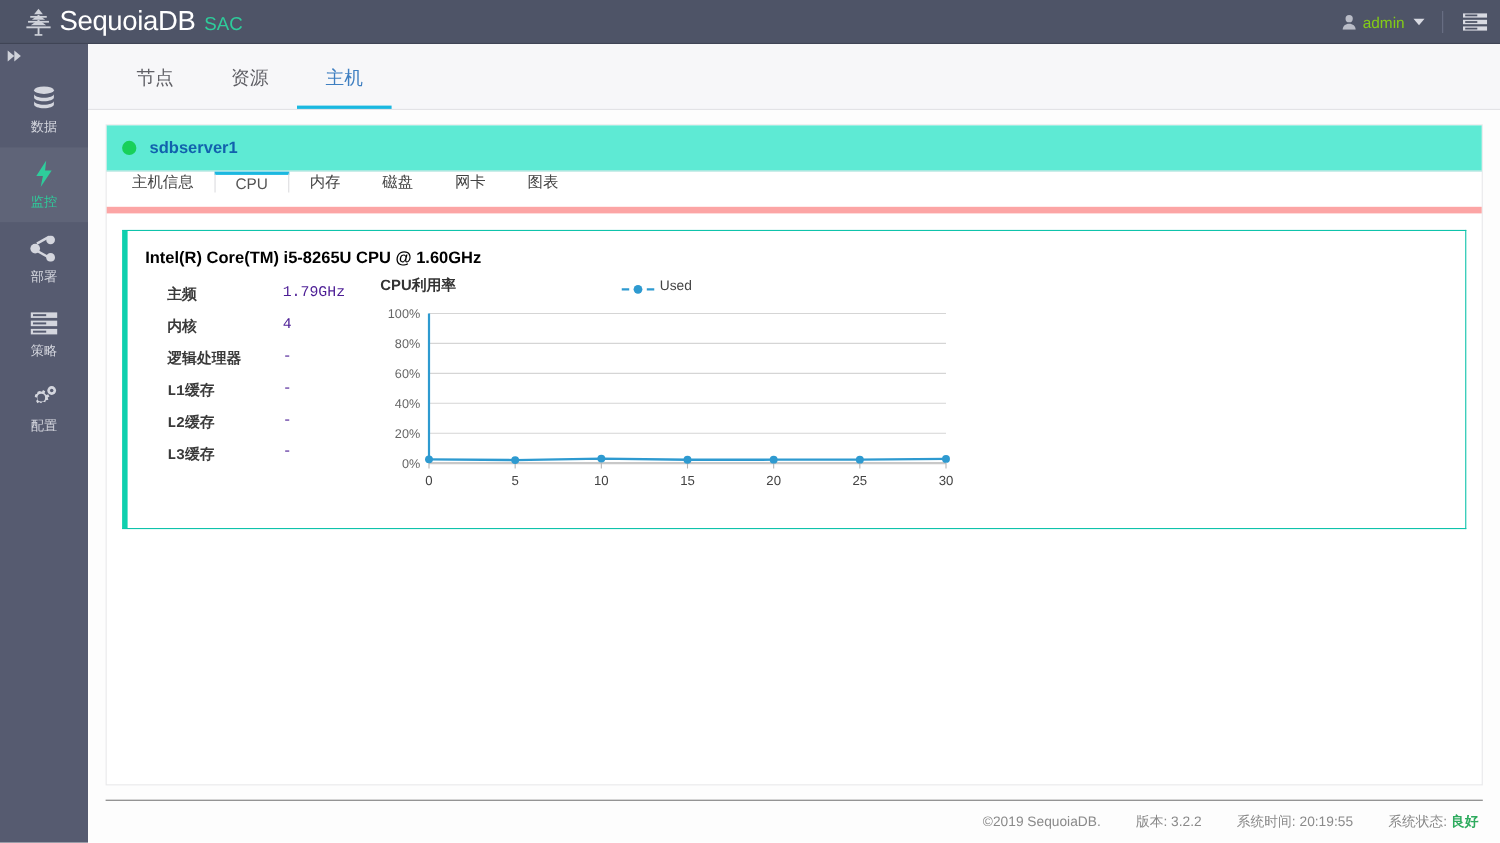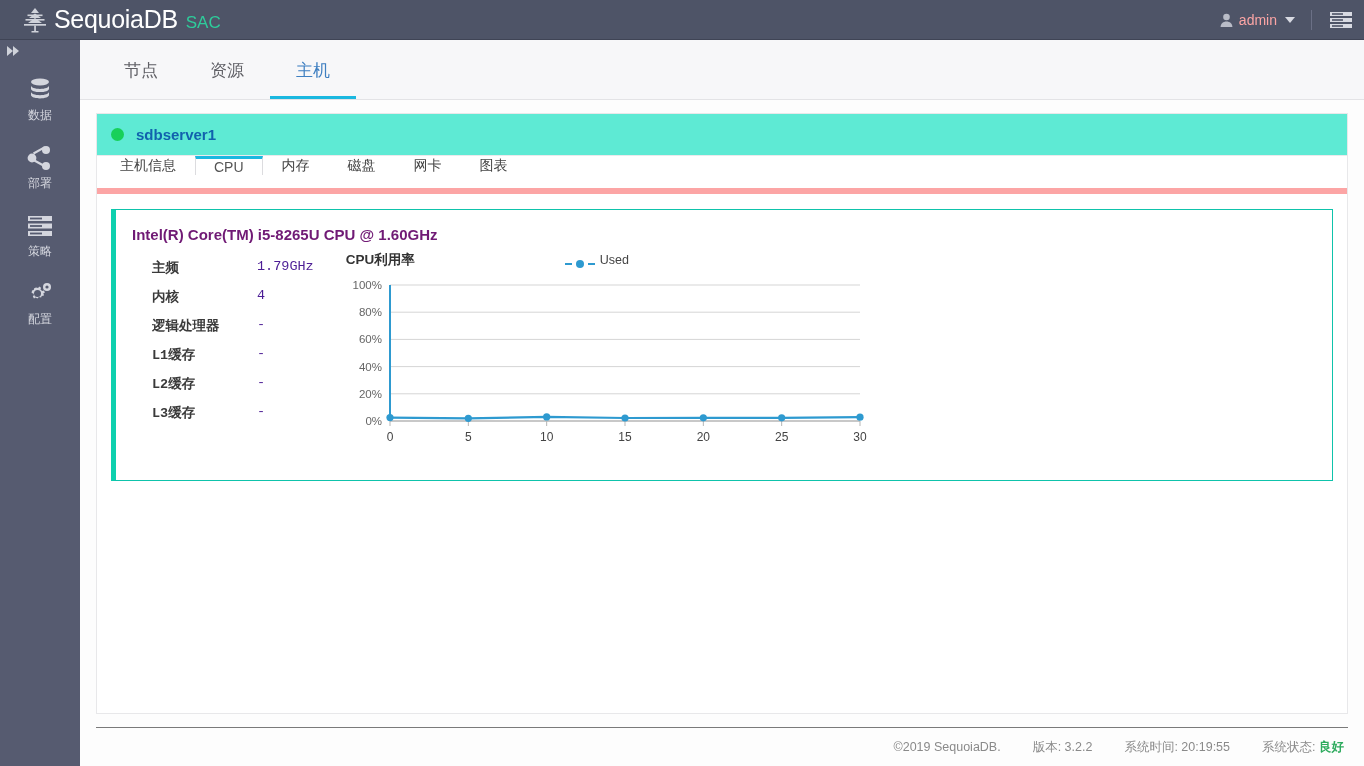--- a/index.html
+++ b/index.html
@@ -22,21 +22,21 @@
   .brand { display: flex; align-items: baseline; padding-left: 20px; }
   .brand-logo { width: 30px; height: 30px; margin-right: 4px; align-self: center; }
   .brand-name {
     font-size: 25px; color: #ffffff; letter-spacing: -0.3px;
     font-family: "Liberation Sans", sans-serif;
   }
   .brand-sac { font-size: 17px; color: #2ecc9b; margin-left: 8px; }
 
   .topbar-right {
     margin-left: auto; display: flex; align-items: center; height: 40px;
-    padding-right: 0px; color: #fca5a5; font-size: 14px;
+    padding-right: 0px; color: #84cc16; font-size: 14px;
   }
   .user-box { display: flex; align-items: center; gap: 6px; padding: 0 10px; cursor: pointer; }
   .user-icon { width: 13px; height: 14px; display: block; }
   .caret-down {
     width: 0; height: 0; border-left: 5px solid transparent;
     border-right: 5px solid transparent; border-top: 6px solid #d8dae2;
     margin-left: 2px;
   }
   .top-sep { width: 1px; height: 20px; background: #6b7086; margin: 0 6px; }
   .menu-btn {
@@ -96,21 +96,21 @@
   .tab.active {
     background: #ffffff; border-color: #dcdcdf; border-top: 3px solid #1bb8e0;
     margin-bottom: -1px; color: #555;
   }
 
   
   .cpu-card {
     margin: 15px 14px 0 14px; border: 1px solid #0ec3ab;
     border-left: 5px solid #0ed0ae; height: 272px; position: relative; background:#fff;
   }
-  .cpu-title { font-size: 15px; font-weight: bold; color: #701a75; padding: 16px 0 0 16px; }
+  .cpu-title { font-size: 15px; font-weight: bold; color: #000000; padding: 16px 0 0 16px; }
   .cpu-body { display: flex; }
   .cpu-specs { padding: 16px 0 0 36px; }
   .spec-row { display: flex; font-size: 13.5px; margin-bottom: 11px; font-family: Liberation Mono, monospace; }
   .spec-label { width: 105px; color: #3a3a3a; font-weight: bold; }
   .spec-value { color: #4c1d95; }
 
   
   .chart-wrap { position: relative; width: 560px; height: 220px; margin-left: 20px; margin-top: 8px; }
   .chart-header { display: flex; align-items: center; }
   .chart-title { font-size: 13.5px; font-weight: bold; color: #333; margin-left: 12px; }
@@ -195,20 +195,28 @@
         <g fill="#d4d6de">
           <ellipse cx="12" cy="5" rx="9" ry="3.4"></ellipse>
           <path d="M3 8.5c0 1.9 4 3.4 9 3.4s9-1.5 9-3.4v3.2c0 1.9-4 3.4-9 3.4s-9-1.5-9-3.4z"></path>
           <path d="M3 14.8c0 1.9 4 3.4 9 3.4s9-1.5 9-3.4V18c0 1.9-4 3.4-9 3.4S3 19.9 3 18z"></path>
         </g>
       </svg>
     </span>
     <span>数据</span>
   </div>
 
+  <div class="side-item active">
+    <span class="side-icon">
+      <svg width="20" height="26" viewBox="0 0 20 26">
+        <polygon points="12,1 3,15 9,15 7,25 17,10 11,10" fill="#2ecc9b"></polygon>
+      </svg>
+    </span>
+    <span>监控</span>
+  </div>
 
   <div class="side-item">
     <span class="side-icon">
       <svg width="26" height="24" viewBox="0 0 26 24">
         <g fill="#d4d6de">
           <circle cx="19" cy="4" r="4"></circle>
           <circle cx="5" cy="12" r="4.4"></circle>
           <circle cx="19" cy="20" r="4"></circle>
           <rect x="6" y="6.5" width="13" height="2.2" transform="rotate(-29 6 6.5)"></rect>
           <rect x="7" y="13" width="13" height="2.2" transform="rotate(29 7 13)"></rect>

